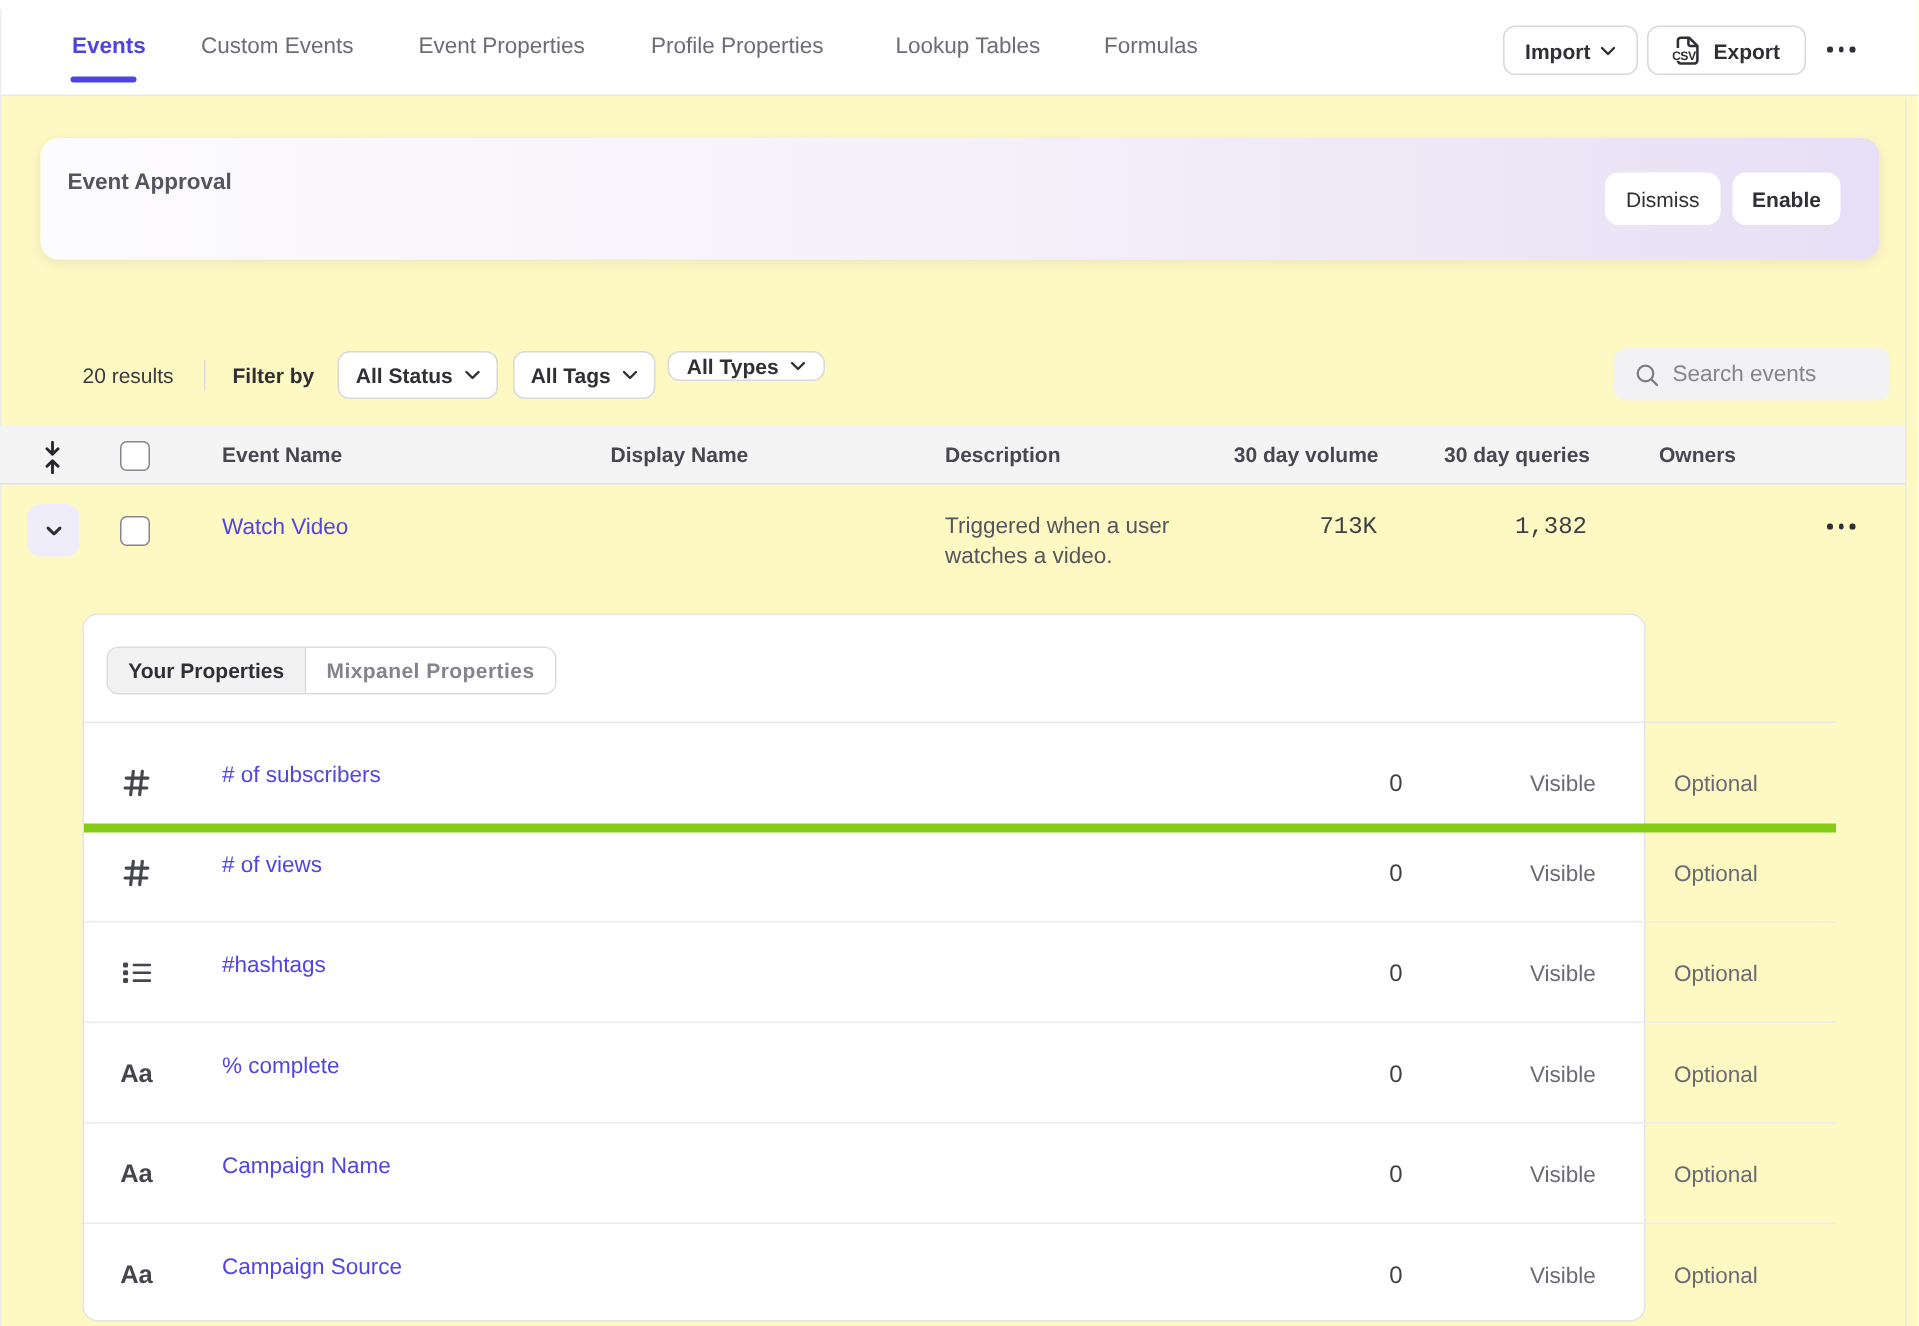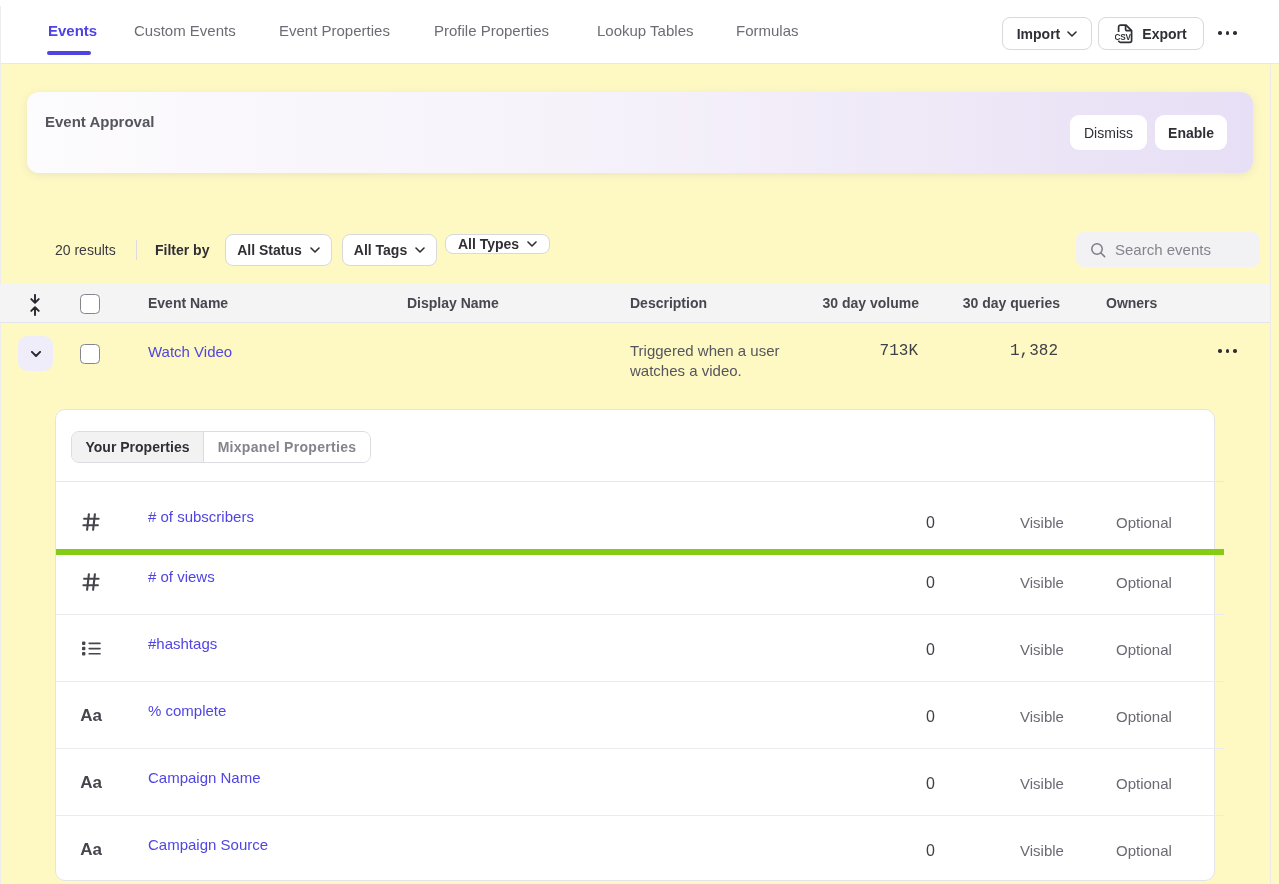--- a/index.html
+++ b/index.html
@@ -102,21 +102,21 @@
   <div class="abs purple" style="left:148px; top:343px; font-size:15px;">Watch Video</div>
   <div class="abs" style="left:630px; top:341px; font-size:15px; line-height:20px; color:#55555e;">Triggered when a user<br>watches a video.</div>
   <div class="abs" style="left:820px; top:342px; width:98px; text-align:right; font-family:'Liberation Mono',monospace; font-size:16px; color:#3f3f47;">713K</div>
   <div class="abs" style="left:960px; top:342px; width:98px; text-align:right; font-family:'Liberation Mono',monospace; font-size:16px; color:#3f3f47;">1,382</div>
   <div class="abs" style="left:1218px; top:349px; display:flex; gap:4px;">
     <div style="width:3.5px;height:3.5px;border-radius:50%;background:#2f2f35;"></div>
     <div style="width:3.5px;height:3.5px;border-radius:50%;background:#2f2f35;"></div>
     <div style="width:3.5px;height:3.5px;border-radius:50%;background:#2f2f35;"></div>
   </div>
 
-  <div class="abs" id="panel" style="left:55px; top:409px; width:1160px; height:472px; background:#fff; border:1px solid #e4e4e8; border-radius:10px;">
+  <div class="abs" id="panel" style="left:55px; top:409px; width:1042px; height:472px; background:#fff; border:1px solid #e4e4e8; border-radius:10px;">
 
     <div class="abs" style="left:15px; top:21px; height:32px; display:flex; border:1px solid #dcdce0; border-radius:8px; overflow:hidden;">
       <div style="width:131px; display:flex; align-items:center; justify-content:center; background:#f2f2f3; font-size:14px; font-weight:bold; color:#2f2f35;">Your Properties</div>
       <div style="width:167px; display:flex; align-items:center; justify-content:center; background:#fff; border-left:1px solid #dcdce0; font-size:14px; font-weight:bold; letter-spacing:0.3px; color:#84848d;">Mixpanel Properties</div>
     </div>
     <div class="abs" style="left:0; top:71px; width:1168px; height:1px; background:#e8e8ec;"></div>
 
     <div id="prows">
       <div class="abs" style="left:0; top:78px; width:1168px; height:67px; border-bottom:6px solid #84cc16;">
         <div class="abs" style="left:17px; top:0; width:36px; height:67px; display:flex; align-items:center; justify-content:center;">

